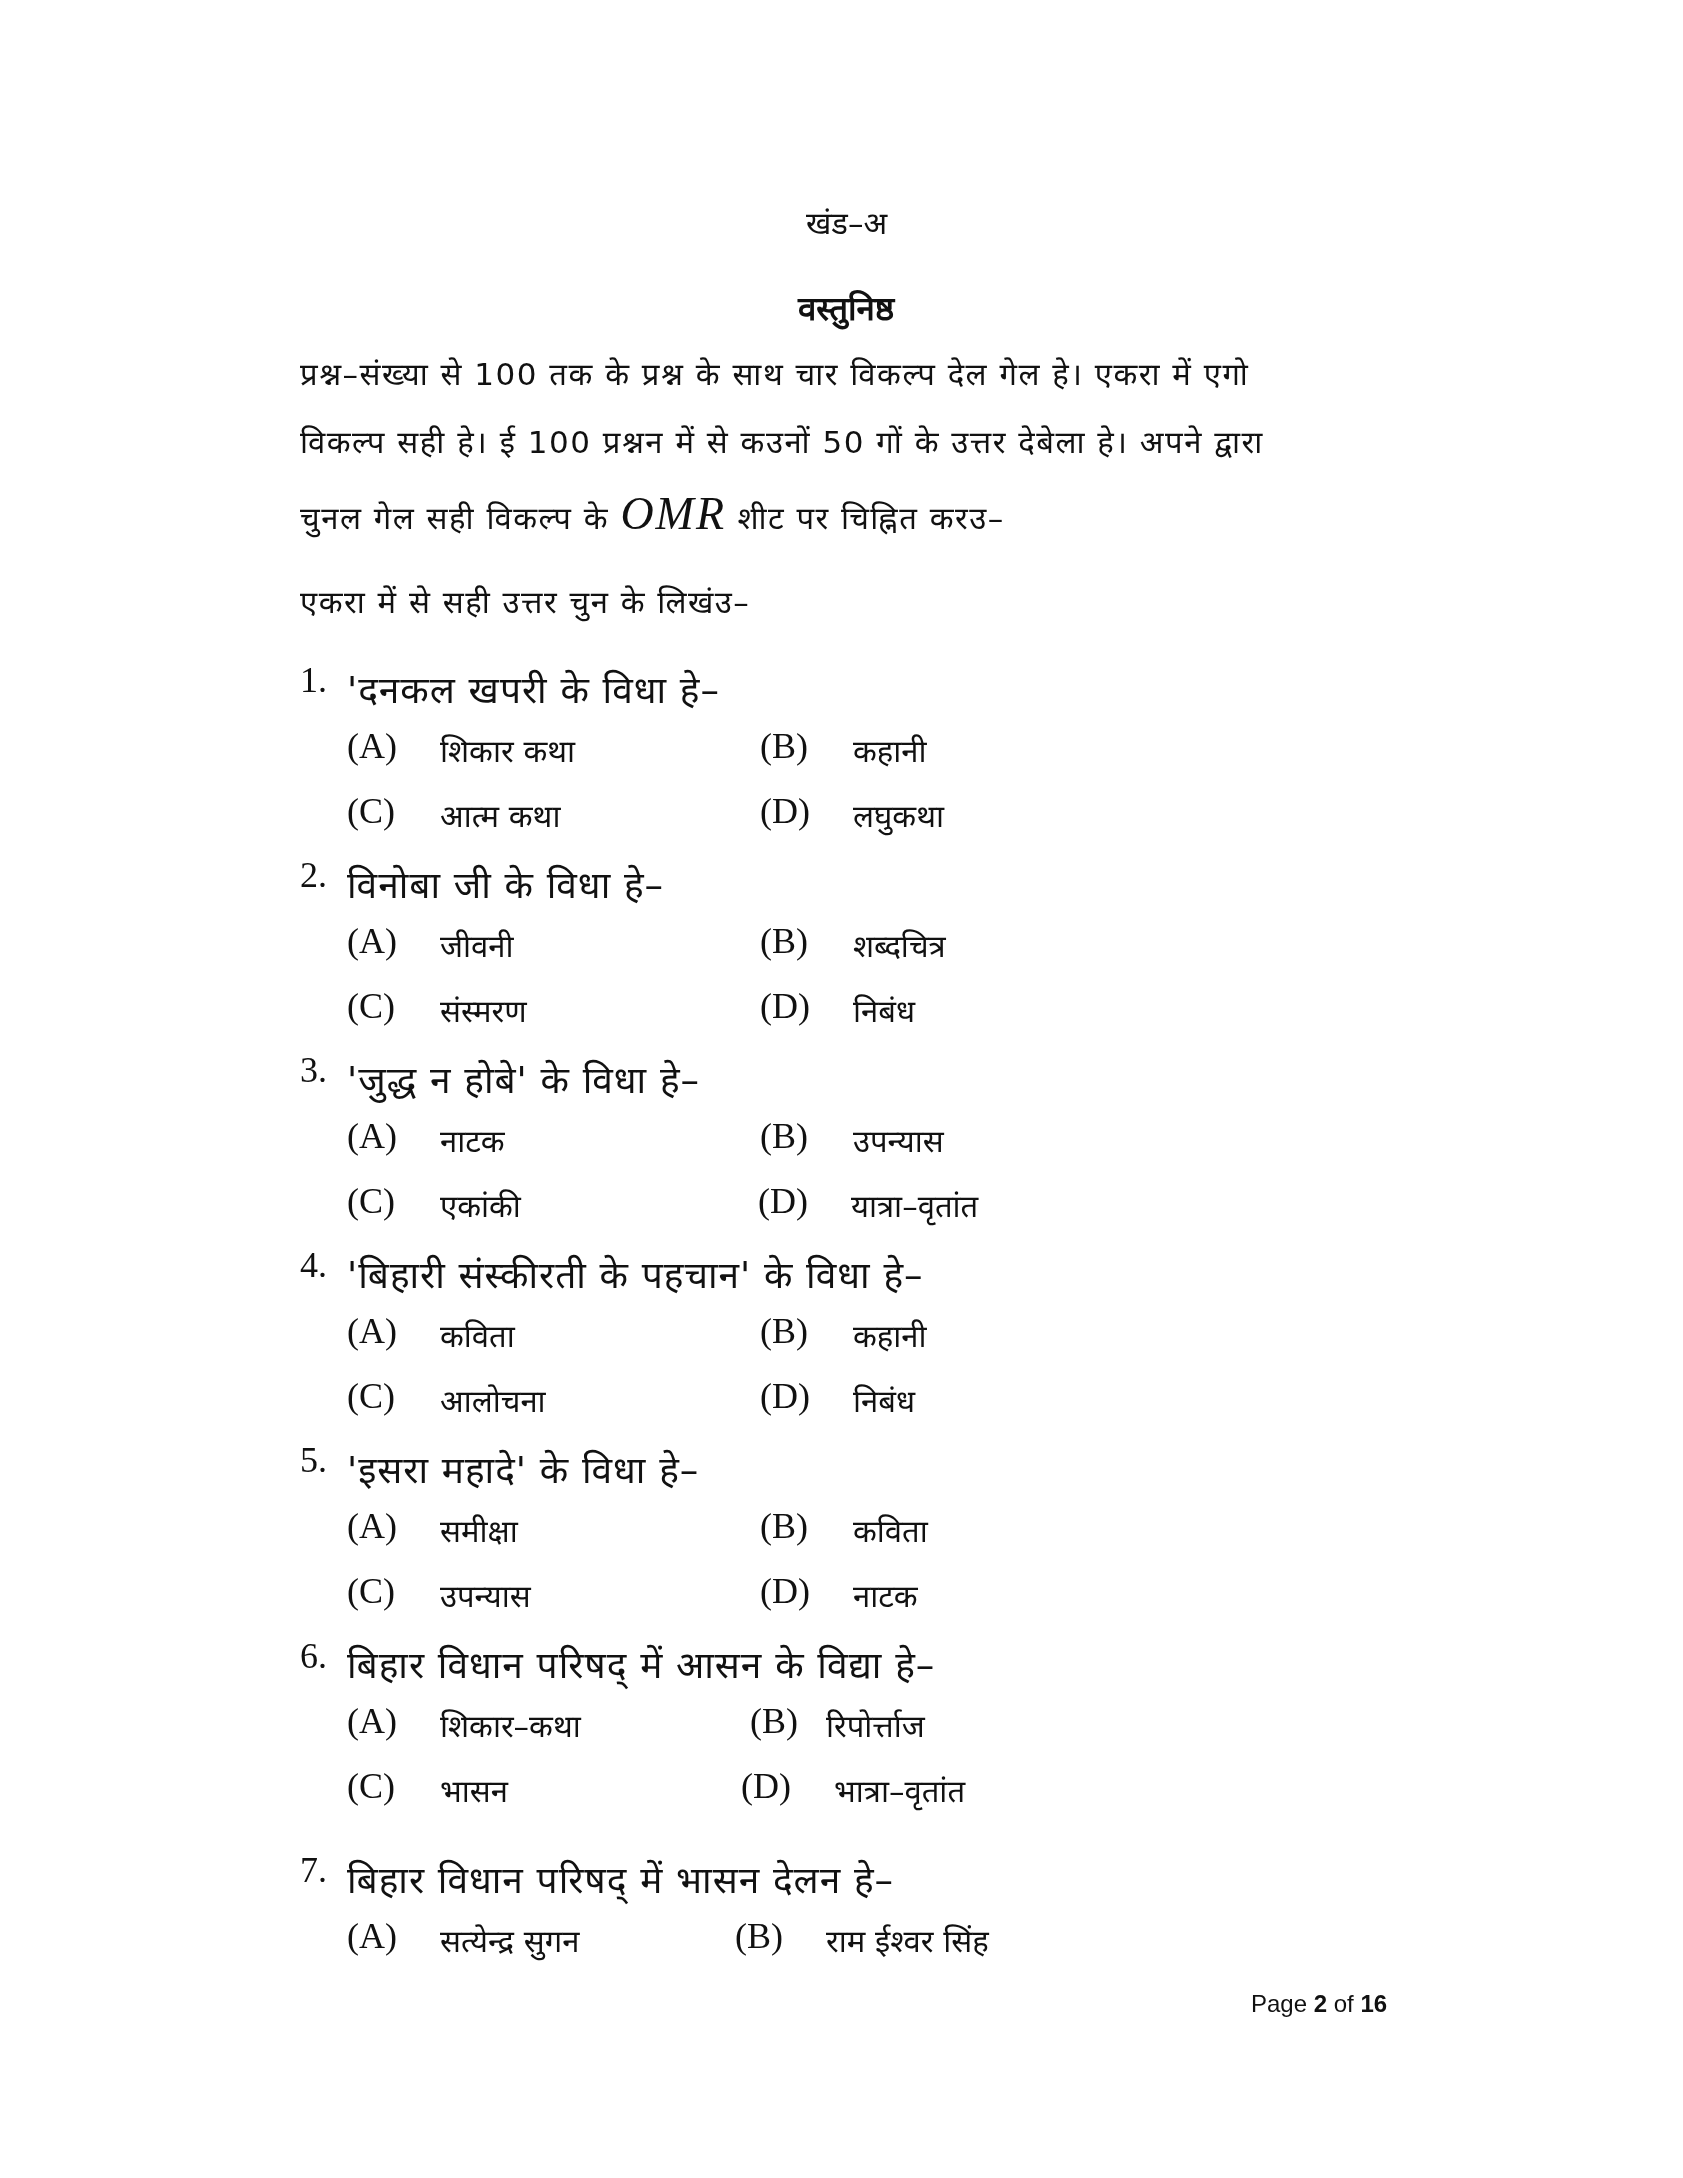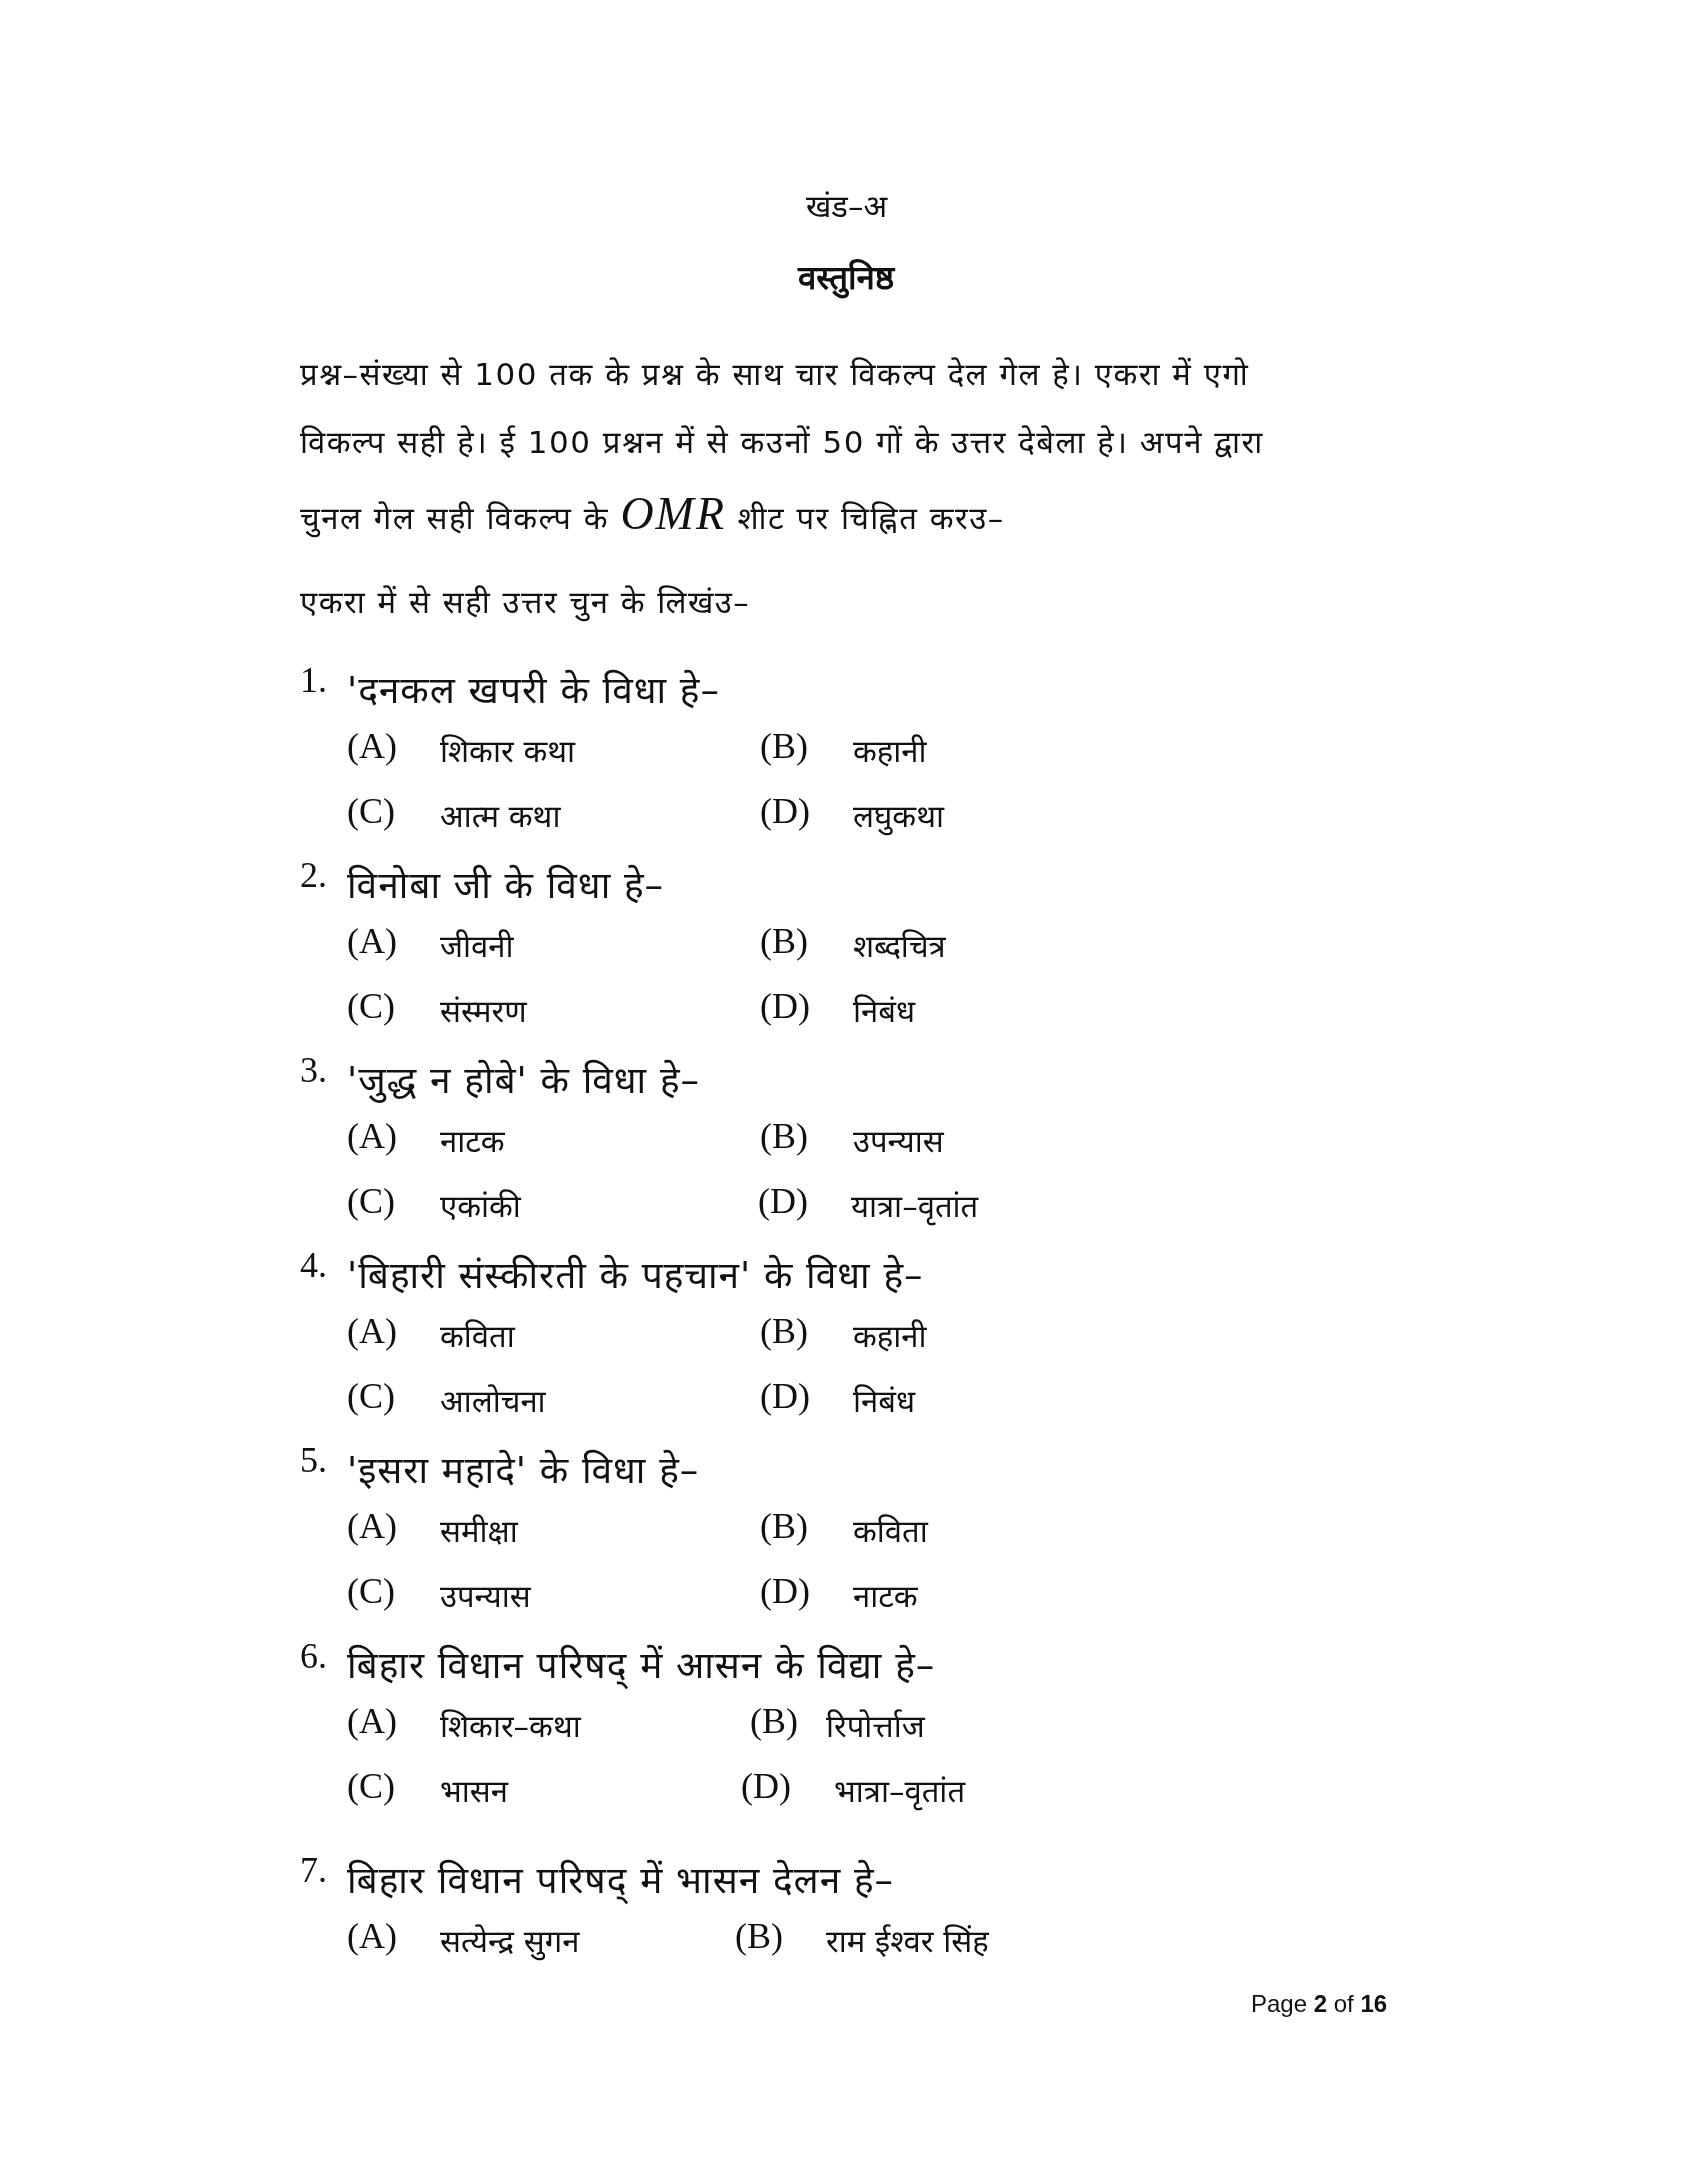--- a/index.html
+++ b/index.html
@@ -1,34 +1,34 @@
 <!DOCTYPE html>
 <html><head>
 <meta charset="utf-8">
 <style>
   html, body { margin:0; padding:0; background:#ffffff; }
   body { width:1683px; height:2178px; position:relative; overflow:hidden;
          font-family:"DejaVu Sans", sans-serif; color:#111; }
   .abs { position:absolute; white-space:nowrap; }
-  .section { font-size:31px; }
+  .section { font-size:31px;margin-top:17px; }
   .title { font-size:33px; font-weight:bold; }
   .para { font-size:31px; letter-spacing:1.5px; }
   .q { font-size:37px; letter-spacing:1px; }
   .num { font-family:"Liberation Serif", serif; font-size:36px; }
   .opt-letter { font-family:"Liberation Serif", serif; font-size:36px; }
   .opt-text { font-size:31px; }
   .omr { font-family:"Liberation Serif", serif; font-style:italic; font-size:46px; letter-spacing:2px; }
   .footer { font-family:"Liberation Sans", sans-serif; font-size:24px; }
   .footer b { font-weight:bold; }
 </style>
 </head>
 <body>
 
 <div class="abs section" style="left:806px; top:184px;">खंड–अ</div>
-<div class="abs title" style="left:798px; top:254px;">वस्तुनिष्ठ</div>
+<div class="abs title" style="left:798px; top:285px;">वस्तुनिष्ठ</div>
 
 <div class="abs para" style="left:300px; top:352px;">प्रश्न–संख्या से 100 तक के प्रश्न के साथ चार विकल्प देल गेल हे। एकरा में एगो</div>
 <div class="abs para" style="left:300px; top:420px;">विकल्प सही हे। ई 100 प्रश्नन में से कउनों 50 गों के उत्तर देबेला हे। अपने द्वारा</div>
 <div class="abs para" style="left:300px; top:487px;">
   <span>चुनल गेल सही विकल्प के</span>
   <span class="omr">OMR</span>
   <span>शीट पर चिह्नित करउ–</span>
 </div>
 <div class="abs para" style="left:300px; top:580px;">एकरा में से सही उत्तर चुन के लिखंउ–</div>
 

